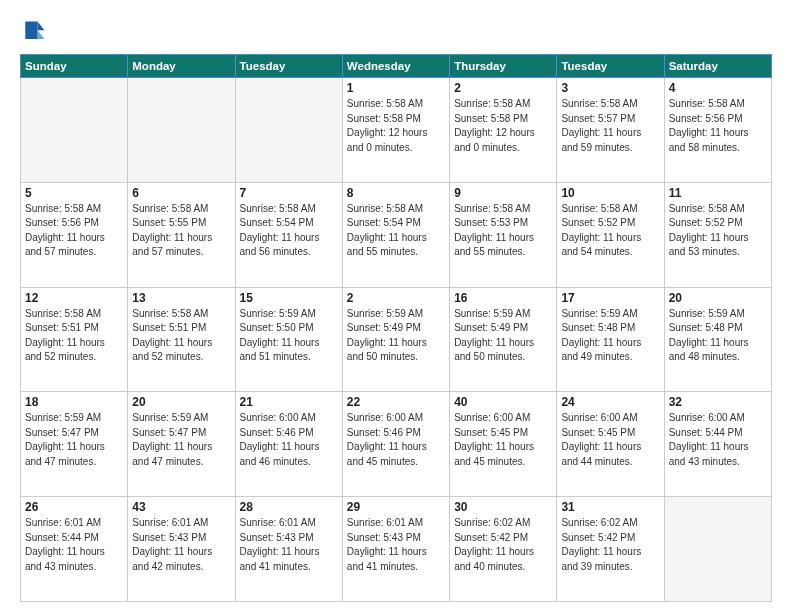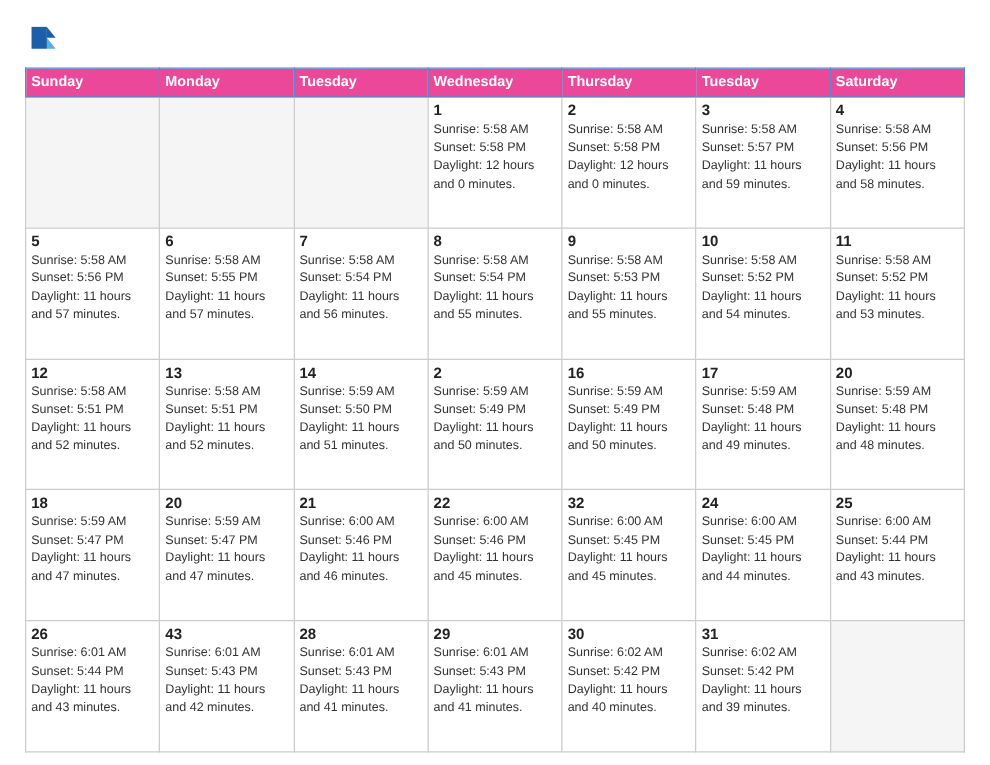--- a/index.html
+++ b/index.html
@@ -54,21 +54,21 @@
       color: #444;
     }
     .calendar {
       flex: 1;
       border: 1px solid #ccc;
       border-collapse: collapse;
       width: 100%;
       table-layout: fixed;
     }
     .calendar th {
-      background: #ec4899;
+      background: #0f766e;
       color: #fff;
       font-size: 11.5px;
       font-weight: bold;
       padding: 5px 4px;
       text-align: left;
       border: 1px solid #5588cc;
     }
     .calendar td {
       vertical-align: top;
       border: 1px solid #ccc;
@@ -183,21 +183,21 @@
         <tr>
           <td>
             <span class="day-num">12</span>
             <div class="day-info">Sunrise: 5:58 AM<br>Sunset: 5:51 PM<br>Daylight: 11 hours<br>and 52 minutes.</div>
           </td>
           <td>
             <span class="day-num">13</span>
             <div class="day-info">Sunrise: 5:58 AM<br>Sunset: 5:51 PM<br>Daylight: 11 hours<br>and 52 minutes.</div>
           </td>
           <td>
-            <span class="day-num">14</span>
+            <span class="day-num">15</span>
             <div class="day-info">Sunrise: 5:59 AM<br>Sunset: 5:50 PM<br>Daylight: 11 hours<br>and 51 minutes.</div>
           </td>
           <td>
             <span class="day-num">2</span>
             <div class="day-info">Sunrise: 5:59 AM<br>Sunset: 5:49 PM<br>Daylight: 11 hours<br>and 50 minutes.</div>
           </td>
           <td>
             <span class="day-num">16</span>
             <div class="day-info">Sunrise: 5:59 AM<br>Sunset: 5:49 PM<br>Daylight: 11 hours<br>and 50 minutes.</div>
           </td>
@@ -221,29 +221,29 @@
           </td>
           <td>
             <span class="day-num">21</span>
             <div class="day-info">Sunrise: 6:00 AM<br>Sunset: 5:46 PM<br>Daylight: 11 hours<br>and 46 minutes.</div>
           </td>
           <td>
             <span class="day-num">22</span>
             <div class="day-info">Sunrise: 6:00 AM<br>Sunset: 5:46 PM<br>Daylight: 11 hours<br>and 45 minutes.</div>
           </td>
           <td>
-            <span class="day-num">32</span>
+            <span class="day-num">40</span>
             <div class="day-info">Sunrise: 6:00 AM<br>Sunset: 5:45 PM<br>Daylight: 11 hours<br>and 45 minutes.</div>
           </td>
           <td>
             <span class="day-num">24</span>
             <div class="day-info">Sunrise: 6:00 AM<br>Sunset: 5:45 PM<br>Daylight: 11 hours<br>and 44 minutes.</div>
           </td>
           <td>
-            <span class="day-num">25</span>
+            <span class="day-num">32</span>
             <div class="day-info">Sunrise: 6:00 AM<br>Sunset: 5:44 PM<br>Daylight: 11 hours<br>and 43 minutes.</div>
           </td>
         </tr>
         <tr>
           <td>
             <span class="day-num">26</span>
             <div class="day-info">Sunrise: 6:01 AM<br>Sunset: 5:44 PM<br>Daylight: 11 hours<br>and 43 minutes.</div>
           </td>
           <td>
             <span class="day-num">43</span>

